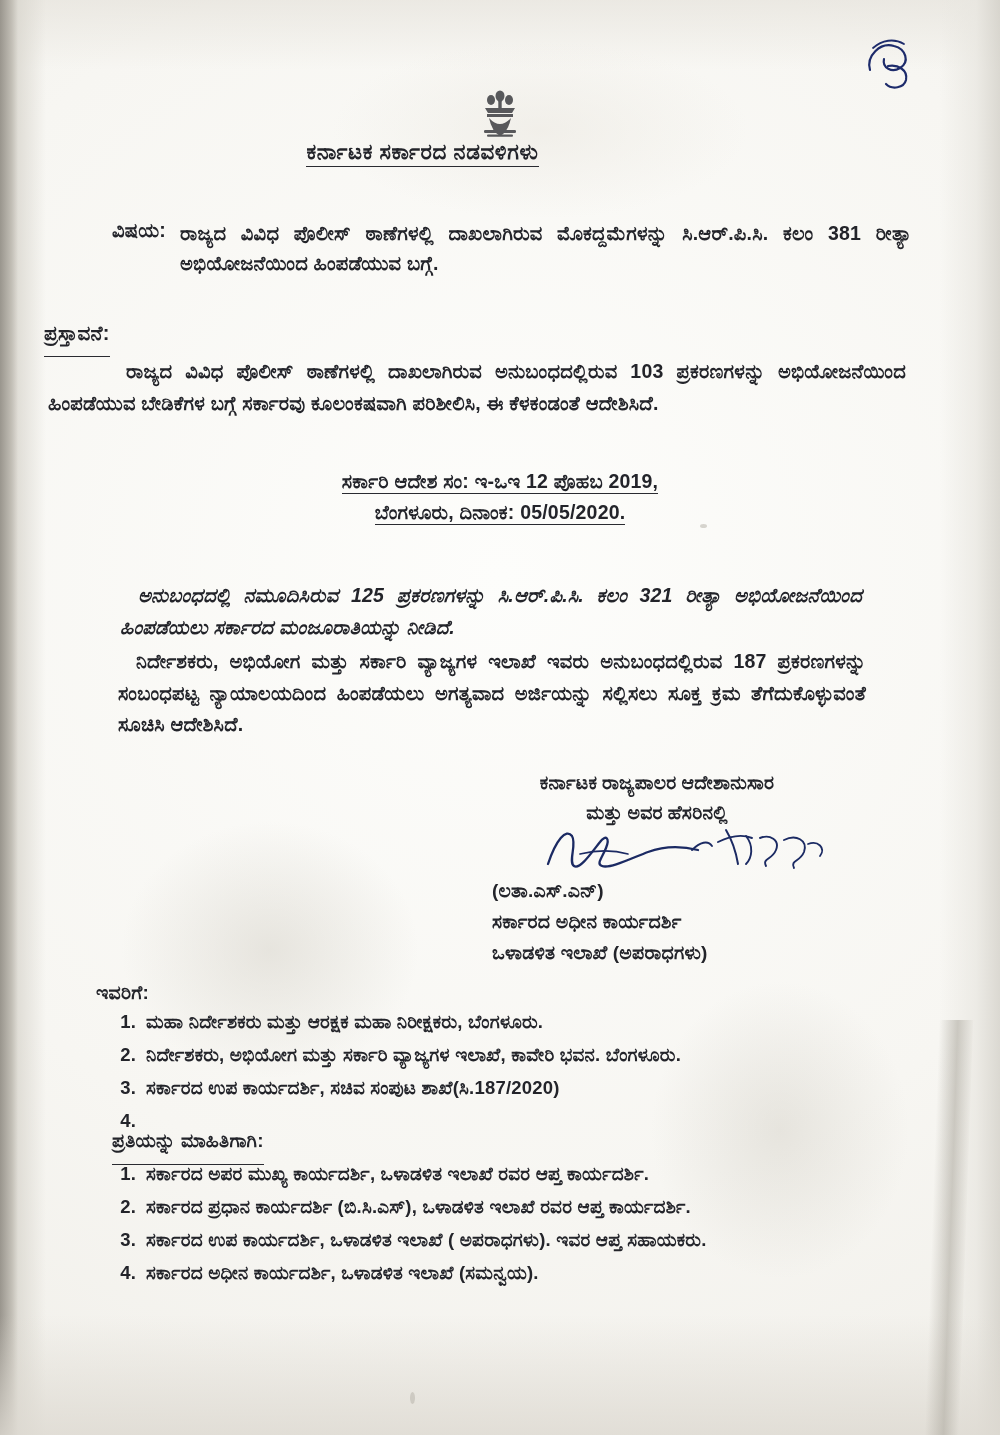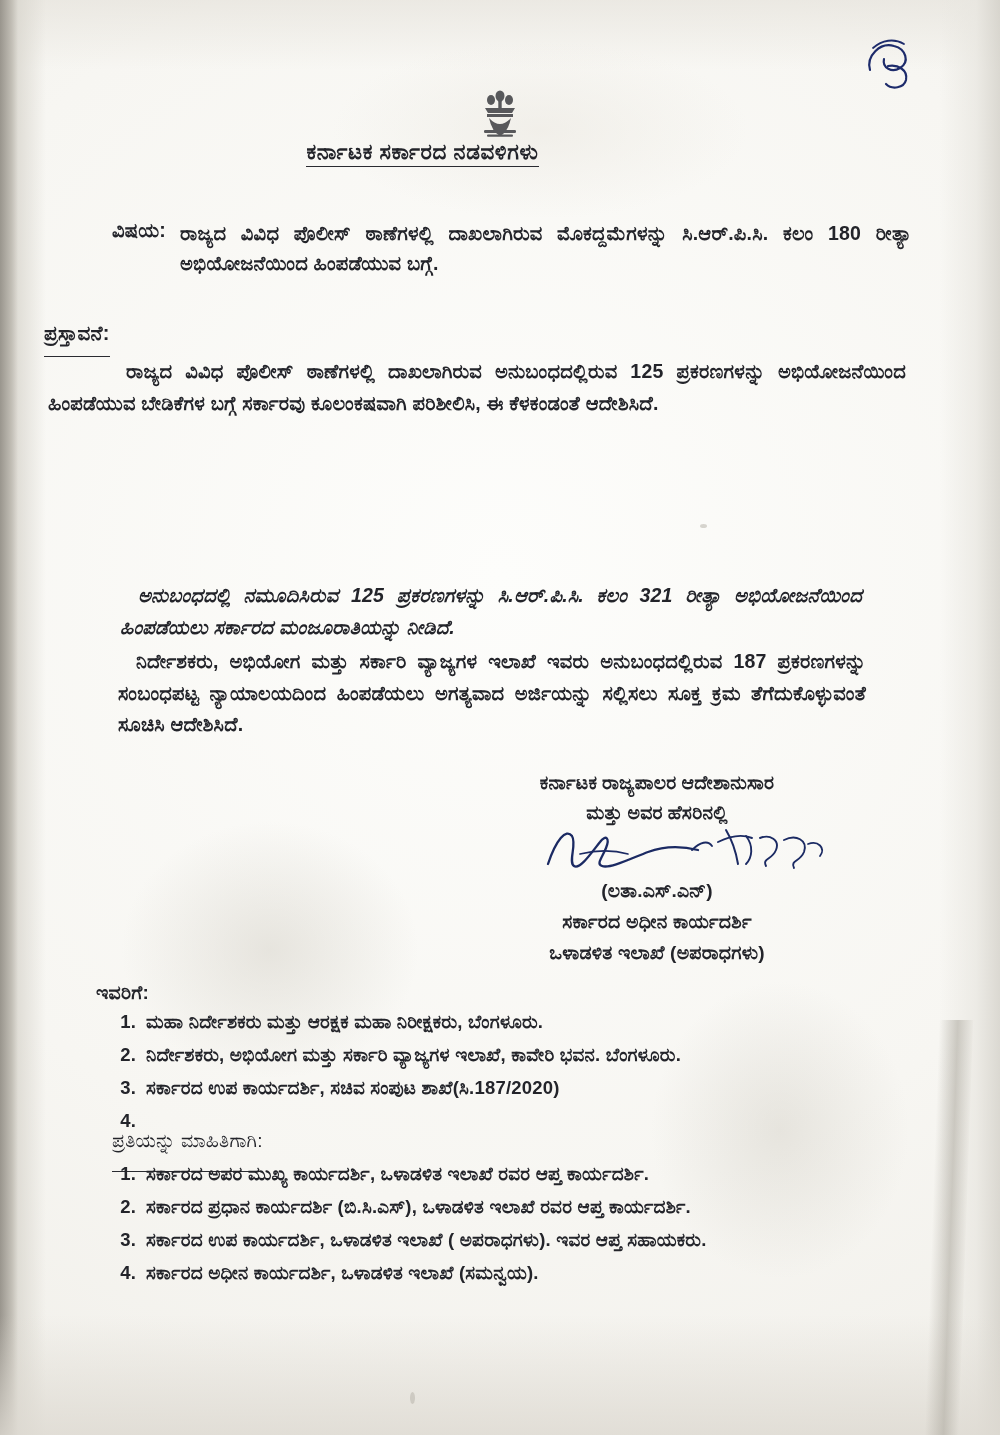--- a/index.html
+++ b/index.html
@@ -192,21 +192,20 @@
   }
   .signature {
     position: absolute;
     top: 820px; left: 540px;
     width: 290px; height: 66px;
     color: #1b2a63;
   }
   .sign-name {
     position: absolute;
     top: 876px; left: 492px; width: 330px;
-    text-align: center;
     font-size: 19px;
     font-weight: 600;
     line-height: 1.62;
   }
 
   .dist-head {
     position: absolute;
     top: 982px; left: 96px;
     font-size: 19px;
     font-weight: 600;
@@ -227,23 +226,23 @@
   .list li .num {
     width: 24px;
     text-align: right;
     flex: none;
   }
   .list-1 { top: 1006px; left: 112px; width: 800px; }
   .copy-head {
     position: absolute;
     top: 1130px; left: 112px;
     font-size: 19px;
-    font-weight: 400;
+    font-weight: 700;
     border-bottom: 1.5px solid #2a2b31;
-    padding-bottom: 19px;
+    padding-bottom: 12px;
   }
   .list-2 { top: 1158px; left: 112px; width: 800px; }
 
   .speck {
     position: absolute;
     background: #b8b4ab;
     border-radius: 50%;
     opacity: .55;
   }
 </style>
@@ -289,26 +288,30 @@
         </g>
       </svg>
     </div>
 
     <div class="gov-head knd">
       <span class="u">ಕರ್ನಾಟಕ ಸರ್ಕಾರದ ನಡವಳಿಗಳು</span>
     </div>
 
     <div class="subject-row">
       <div class="subject-label knd">ವಿಷಯ:</div>
-      <div class="subject-body knd">ರಾಜ್ಯದ ವಿವಿಧ ಪೊಲೀಸ್ ಠಾಣೆಗಳಲ್ಲಿ ದಾಖಲಾಗಿರುವ ಮೊಕದ್ದಮೆಗಳನ್ನು ಸಿ.ಆರ್.ಪಿ.ಸಿ. ಕಲಂ 180 ರೀತ್ಯಾ ಅಭಿಯೋಜನೆಯಿಂದ ಹಿಂಪಡೆಯುವ ಬಗ್ಗೆ.</div>
+      <div class="subject-body knd">ರಾಜ್ಯದ ವಿವಿಧ ಪೊಲೀಸ್ ಠಾಣೆಗಳಲ್ಲಿ ದಾಖಲಾಗಿರುವ ಮೊಕದ್ದಮೆಗಳನ್ನು ಸಿ.ಆರ್.ಪಿ.ಸಿ. ಕಲಂ 381 ರೀತ್ಯಾ ಅಭಿಯೋಜನೆಯಿಂದ ಹಿಂಪಡೆಯುವ ಬಗ್ಗೆ.</div>
     </div>
 
     <div class="preamble-label knd">ಪ್ರಸ್ತಾವನೆ:</div>
-    <div class="para para-1 knd">ರಾಜ್ಯದ ವಿವಿಧ ಪೊಲೀಸ್ ಠಾಣೆಗಳಲ್ಲಿ ದಾಖಲಾಗಿರುವ ಅನುಬಂಧದಲ್ಲಿರುವ 125 ಪ್ರಕರಣಗಳನ್ನು ಅಭಿಯೋಜನೆಯಿಂದ ಹಿಂಪಡೆಯುವ ಬೇಡಿಕೆಗಳ ಬಗ್ಗೆ ಸರ್ಕಾರವು ಕೂಲಂಕಷವಾಗಿ ಪರಿಶೀಲಿಸಿ, ಈ ಕೆಳಕಂಡಂತೆ ಆದೇಶಿಸಿದೆ.</div>
-
+    <div class="para para-1 knd">ರಾಜ್ಯದ ವಿವಿಧ ಪೊಲೀಸ್ ಠಾಣೆಗಳಲ್ಲಿ ದಾಖಲಾಗಿರುವ ಅನುಬಂಧದಲ್ಲಿರುವ 103 ಪ್ರಕರಣಗಳನ್ನು ಅಭಿಯೋಜನೆಯಿಂದ ಹಿಂಪಡೆಯುವ ಬೇಡಿಕೆಗಳ ಬಗ್ಗೆ ಸರ್ಕಾರವು ಕೂಲಂಕಷವಾಗಿ ಪರಿಶೀಲಿಸಿ, ಈ ಕೆಳಕಂಡಂತೆ ಆದೇಶಿಸಿದೆ.</div>
+
+    <div class="order-no knd">
+      <div class="l1"><span>ಸರ್ಕಾರಿ ಆದೇಶ ಸಂ: ಇ-ಒಇ 12 ಪೊಹಬ 2019,</span></div>
+      <div class="l2"><span>ಬೆಂಗಳೂರು, ದಿನಾಂಕ: 05/05/2020.</span></div>
+    </div>
 
     <div class="para para-2 knd">ಅನುಬಂಧದಲ್ಲಿ ನಮೂದಿಸಿರುವ 125 ಪ್ರಕರಣಗಳನ್ನು ಸಿ.ಆರ್.ಪಿ.ಸಿ. ಕಲಂ 321 ರೀತ್ಯಾ ಅಭಿಯೋಜನೆಯಿಂದ ಹಿಂಪಡೆಯಲು ಸರ್ಕಾರದ ಮಂಜೂರಾತಿಯನ್ನು ನೀಡಿದೆ.</div>
     <div class="para para-3 knd">ನಿರ್ದೇಶಕರು, ಅಭಿಯೋಗ ಮತ್ತು ಸರ್ಕಾರಿ ವ್ಯಾಜ್ಯಗಳ ಇಲಾಖೆ ಇವರು ಅನುಬಂಧದಲ್ಲಿರುವ 187 ಪ್ರಕರಣಗಳನ್ನು ಸಂಬಂಧಪಟ್ಟ ನ್ಯಾಯಾಲಯದಿಂದ ಹಿಂಪಡೆಯಲು ಅಗತ್ಯವಾದ ಅರ್ಜಿಯನ್ನು ಸಲ್ಲಿಸಲು ಸೂಕ್ತ ಕ್ರಮ ತೆಗೆದುಕೊಳ್ಳುವಂತೆ ಸೂಚಿಸಿ ಆದೇಶಿಸಿದೆ.</div>
 
     <div class="sign-block knd">
       <div>ಕರ್ನಾಟಕ ರಾಜ್ಯಪಾಲರ ಆದೇಶಾನುಸಾರ</div>
       <div>ಮತ್ತು ಅವರ ಹೆಸರಿನಲ್ಲಿ</div>
     </div>
 
     <div class="signature">

